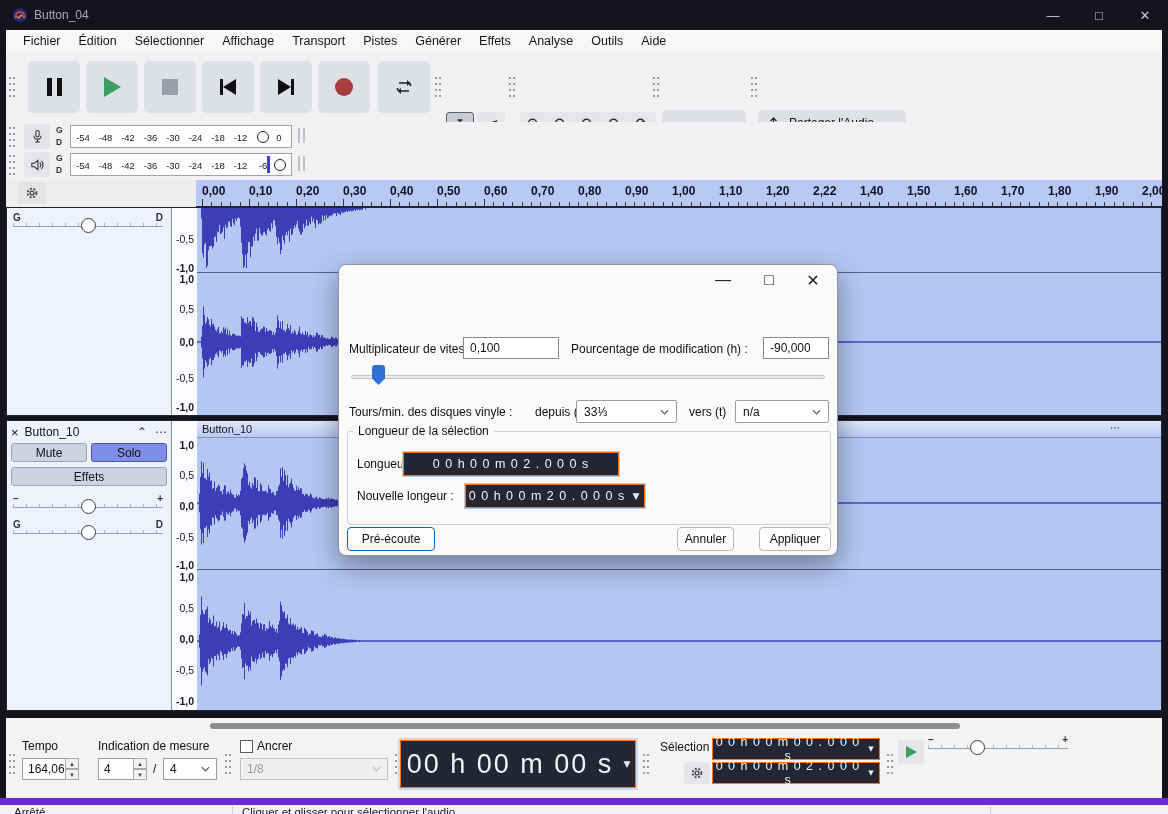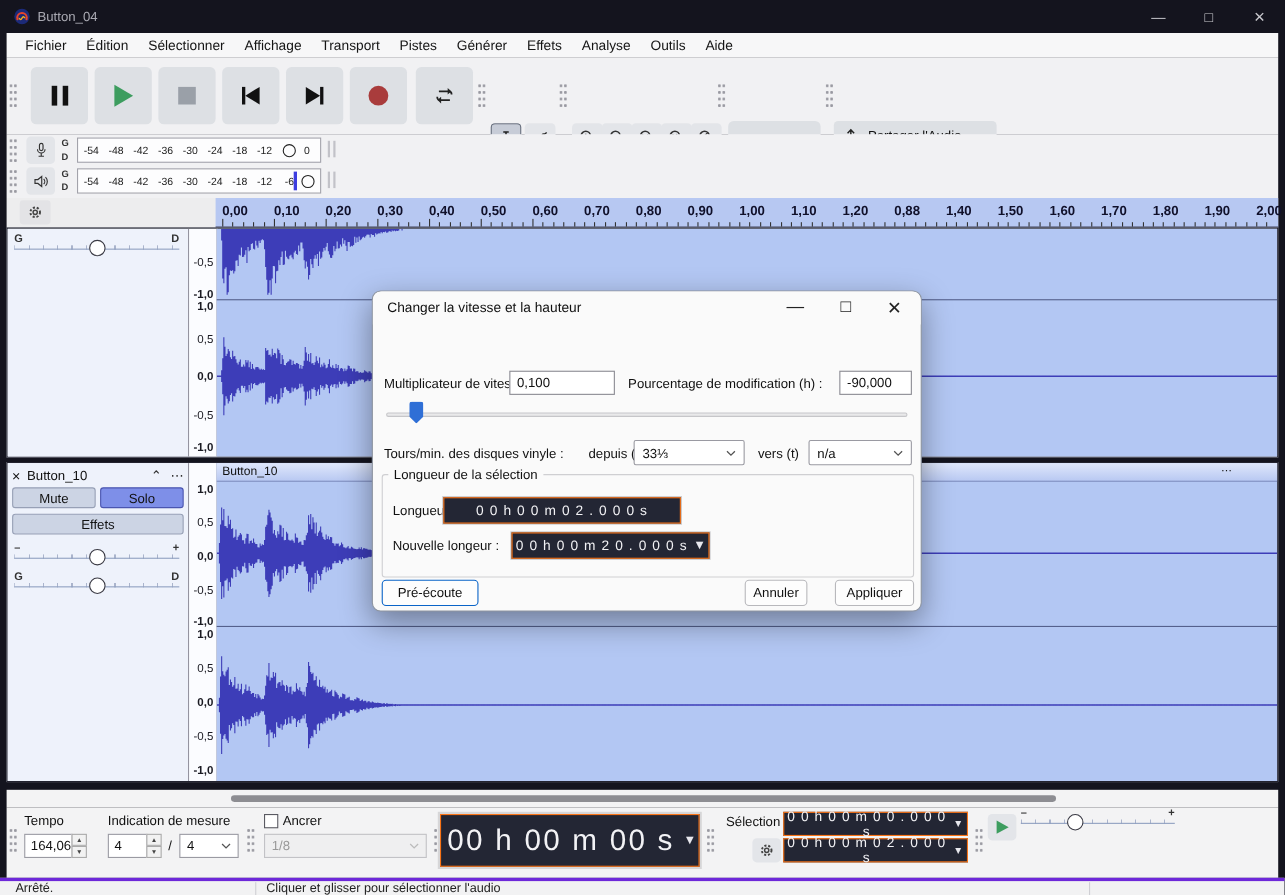--- a/index.html
+++ b/index.html
@@ -84,21 +84,21 @@
   .combo.disabled{background:#efeff0;color:#999;border-color:#c2c2c6;}
   .chev{width:9px;height:6px;}
   .darkdisp{position:absolute;background:#232634;border:1px solid #f97316;color:#f2f2f5;display:flex;align-items:center;box-sizing:border-box;}
   .darkdisp .txt{flex:1;text-align:center;letter-spacing:1px;}
   .darkdisp .arr{width:16px;text-align:center;font-size:7px;color:#e8e8ee;font-family:"DejaVu Sans",sans-serif;}
   #bigtime{left:394px;top:6px;width:236px;height:48px;font-size:27px;box-shadow:0 0 0 2px #d6d6d8;}
   #bigtime .arr{font-size:9px;}
   .seltime{left:706px;width:168px;height:22px;font-size:12.5px;}
   .checkbox{width:13px;height:13px;border:1px solid #5a5a62;background:#fff;box-sizing:border-box;}
   
-  #statusbar{left:0;top:798px;width:1168px;height:16px;background:#f2f2f3;border-top:3px solid #6d28d9;box-sizing:border-box;font-size:11.5px;color:#222;}
+  #statusbar{left:0;top:798px;width:1168px;height:16px;background:#f2f2f3;border-top:7px solid #6d28d9;box-sizing:border-box;font-size:11.5px;color:#222;}
   .sdiv{position:absolute;top:1px;width:1px;height:14px;background:#cfcfd4;}
   
   #dialog{left:338px;top:264px;width:500px;height:292px;background:#fafafa;border:1px solid #8d94a0;border-radius:8px;
           box-shadow:0 10px 28px rgba(0,0,0,.38);z-index:50;box-sizing:border-box;}
   #dlg-title{position:absolute;left:0;top:0;right:0;height:30px;border-radius:8px 8px 0 0;background:#fafafa;
              display:flex;align-items:center;font-size:12.5px;color:#111;padding-left:13px;box-sizing:border-box;}
   .dlg-winbtn{position:absolute;top:0;width:44px;height:30px;display:flex;align-items:center;justify-content:center;color:#222;}
   .dlg-label{position:absolute;font-size:12px;color:#111;}
   .dlg-input{position:absolute;background:#fff;border:1px solid #8a8a92;box-sizing:border-box;font-size:12px;color:#111;
              display:flex;align-items:center;padding-left:6px;}
@@ -401,21 +401,21 @@
         <span class="ruler-label" style="left: 147px;">0,30</span>
         <span class="ruler-label" style="left: 194px;">0,40</span>
         <span class="ruler-label" style="left: 241px;">0,50</span>
         <span class="ruler-label" style="left: 288px;">0,60</span>
         <span class="ruler-label" style="left: 335px;">0,70</span>
         <span class="ruler-label" style="left: 382px;">0,80</span>
         <span class="ruler-label" style="left: 429px;">0,90</span>
         <span class="ruler-label" style="left: 476px;">1,00</span>
         <span class="ruler-label" style="left: 523px;">1,10</span>
         <span class="ruler-label" style="left: 570px;">1,20</span>
-        <span class="ruler-label" style="left: 617px;">0,88</span>
+        <span class="ruler-label" style="left: 617px;">2,22</span>
         <span class="ruler-label" style="left: 664px;">1,40</span>
         <span class="ruler-label" style="left: 711px;">1,50</span>
         <span class="ruler-label" style="left: 758px;">1,60</span>
         <span class="ruler-label" style="left: 805px;">1,70</span>
         <span class="ruler-label" style="left: 852px;">1,80</span>
         <span class="ruler-label" style="left: 899px;">1,90</span>
         <span class="ruler-label" style="left: 946px;">2,00</span>
         <div class="tick" style="left: 6px; height: 7px;"></div>
         <div class="tick" style="left: 15px; height: 4px;"></div>
         <div class="tick" style="left: 25px; height: 4px;"></div>
@@ -687,23 +687,20 @@
   </div>
 
   <div id="statusbar" class="abs">
     <span class="abs" style="left:14px;top:1px;">Arrêté.</span>
     <div class="sdiv" style="left:232px;"></div>
     <span class="abs" style="left:242px;top:1px;">Cliquer et glisser pour sélectionner l'audio</span>
     <div class="sdiv" style="left:990px;"></div>
   </div>
 
   <div id="dialog" class="abs">
-    <div id="dlg-title">
-      <span>Changer la vitesse et la hauteur</span>
-    </div>
     <div class="dlg-winbtn" style="right:92px;">—</div>
     <div class="dlg-winbtn" style="right:46px;">□</div>
     <div class="dlg-winbtn" style="right:2px;">✕</div>
 
 
     <span class="dlg-label" style="left:10px;top:77px;">Multiplicateur de vitesse :</span>
     <div class="dlg-input" style="left:124px;top:72px;width:96px;height:22px;">0,100</div>
     <span class="dlg-label" style="left:232px;top:77px;">Pourcentage de modification (h) :</span>
     <div class="dlg-input" style="left:424px;top:72px;width:66px;height:22px;">-90,000</div>
 

